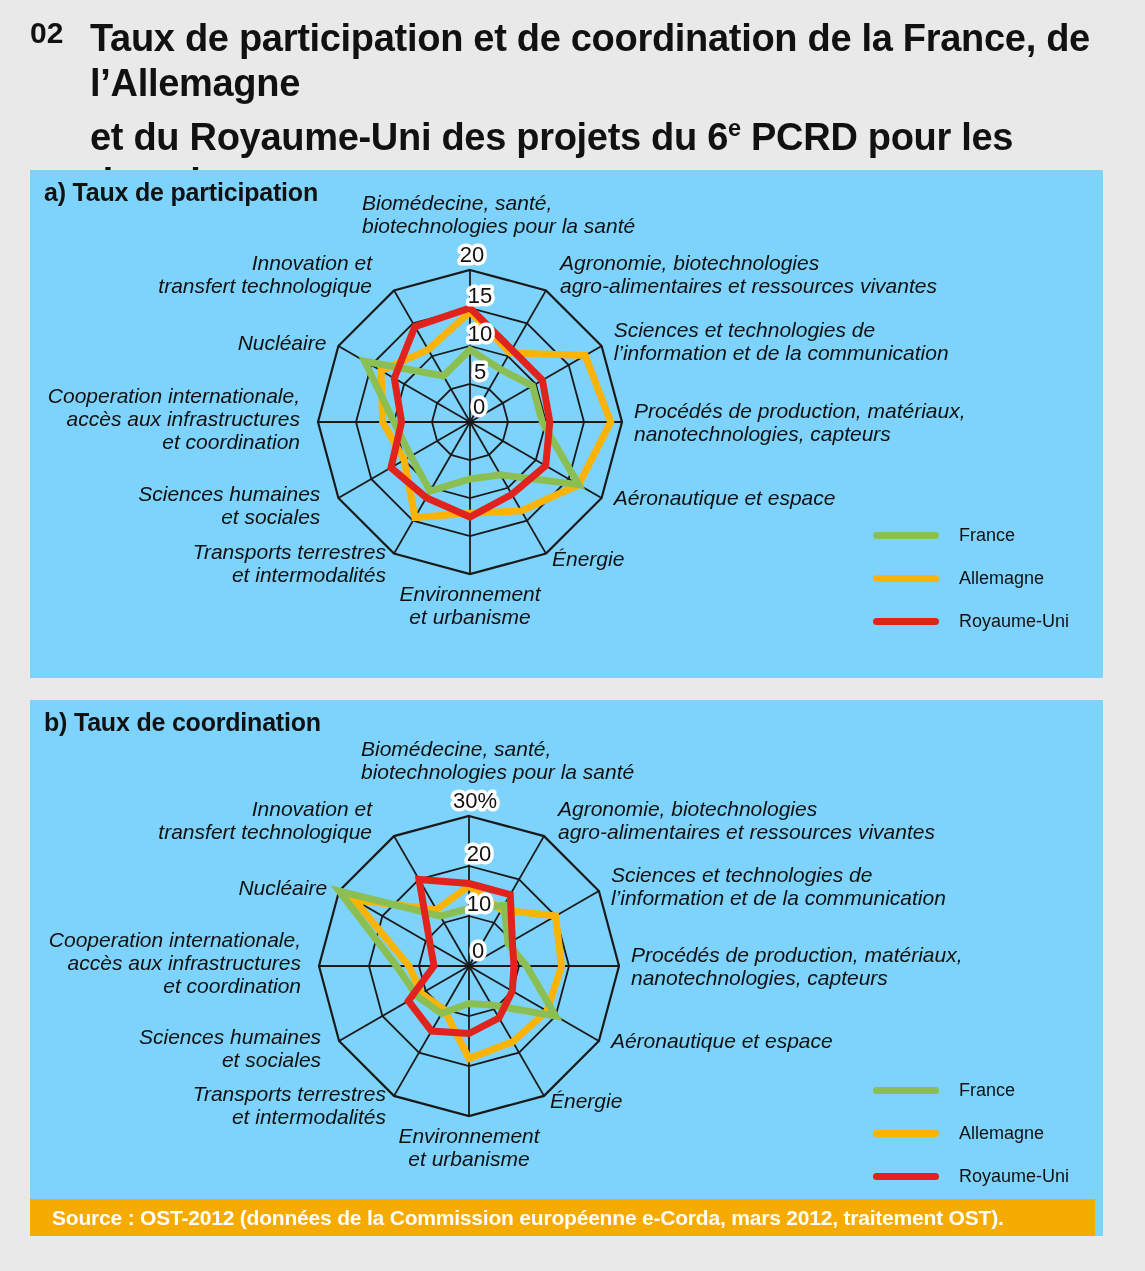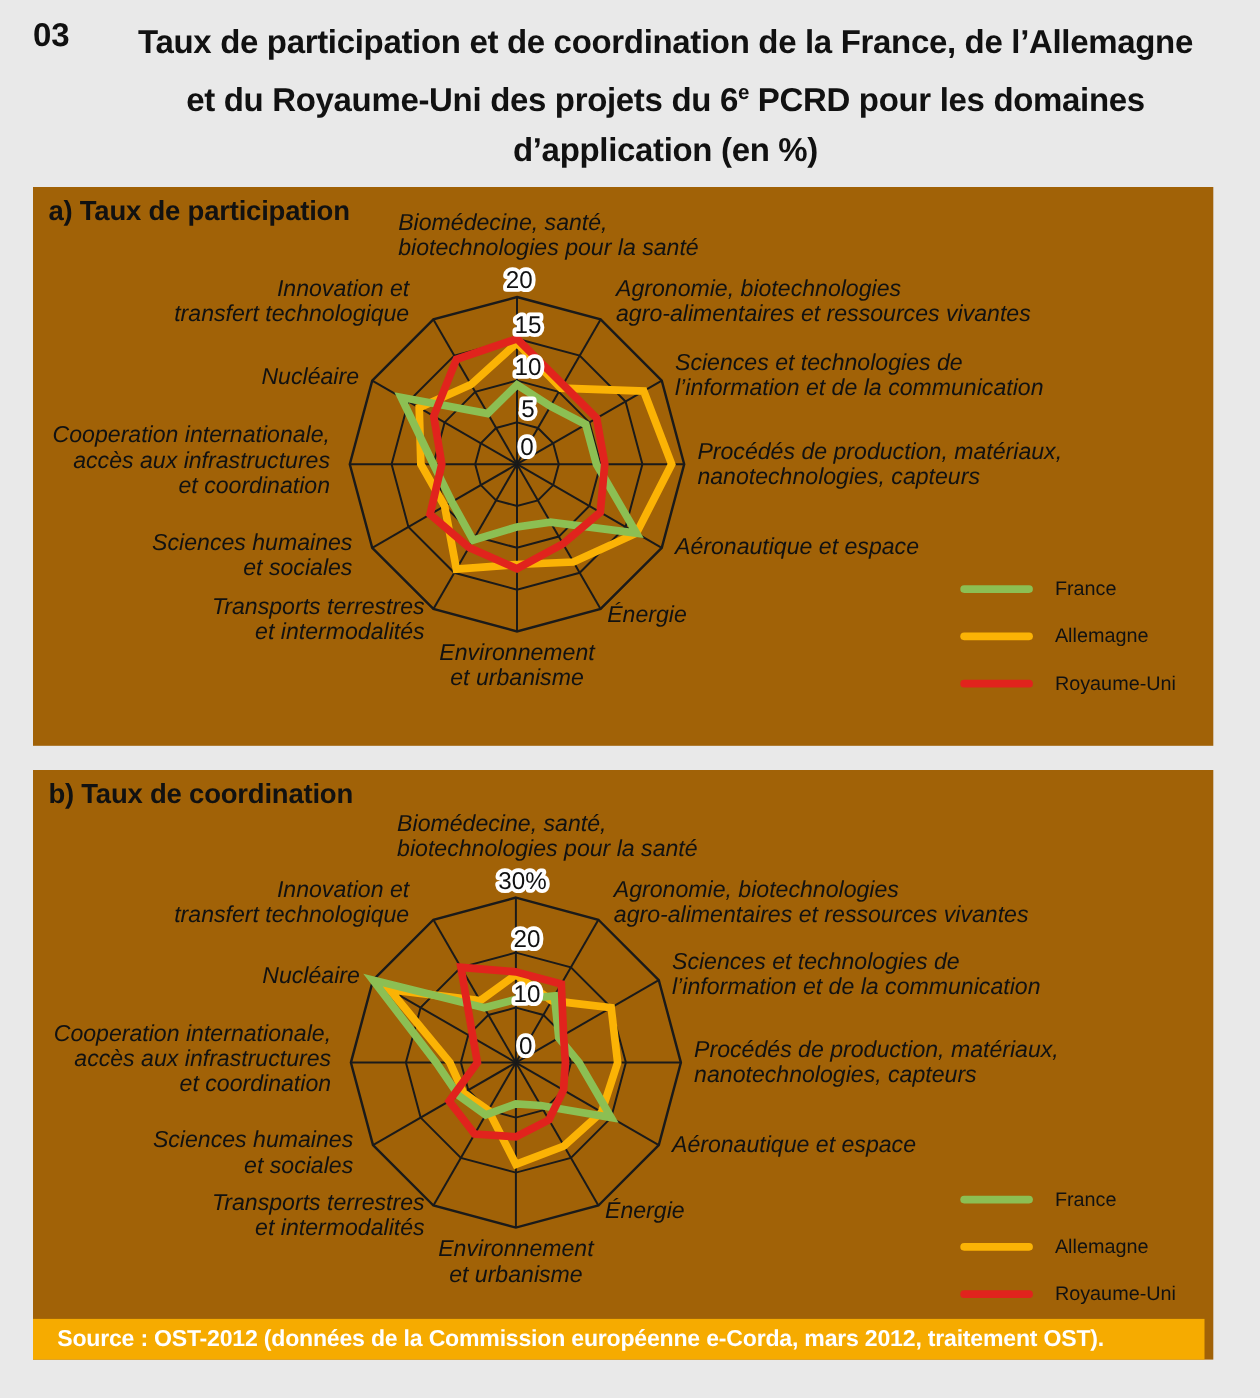--- a/index.html
+++ b/index.html
@@ -4,23 +4,23 @@
 <style>
   html,body{margin:0;padding:0;}
   body{
     width:1145px;height:1271px;position:relative;
     background:#e9e9e9;
     font-family:"Liberation Sans","DejaVu Sans",sans-serif;
     color:#111;overflow:hidden;
   }
   .title-block{position:absolute;left:30px;top:16px;width:1090px;}
   .fig-num{position:absolute;left:0;top:0;font-size:30px;font-weight:bold;}
-  .fig-title{position:absolute;left:60px;top:0;font-size:30px;font-weight:bold;line-height:45px;width:1030px;letter-spacing:-0.3px;text-align:center;}
+  .fig-title{position:absolute;left:60px;top:0;font-size:38px;font-weight:bold;line-height:45px;width:1030px;letter-spacing:-0.3px;}
   .fig-title sup{font-size:0.62em;vertical-align:super;}
-  .panel{position:absolute;left:30px;width:1073px;background:#a16207;}
+  .panel{position:absolute;left:30px;width:1073px;background:#7dd3fc;}
   #panel-a{top:170px;height:508px;}
   #panel-b{top:700px;height:536px;}
   .panel-header{position:absolute;left:14px;top:8px;font-size:25px;font-weight:bold;letter-spacing:-0.2px;z-index:3;}
   .chart-svg{position:absolute;left:0;top:0;z-index:1;}
   .axis-label{position:absolute;font-size:21px;line-height:23px;z-index:2;white-space:nowrap;font-style:italic;}
   .legend{position:absolute;left:843px;z-index:3;}
   #panel-a .legend{top:350px;}
   #panel-b .legend{top:375px;}
   .legend-row{display:flex;align-items:center;margin-bottom:13px;height:30px;}
   .legend-swatch{width:66px;height:7px;border-radius:4px;margin-right:20px;flex:0 0 auto;}
@@ -29,21 +29,21 @@
     position:absolute;left:0;right:8px;bottom:0;height:37px;z-index:3;
     display:flex;align-items:center;
   }
   .source-text{font-size:21px;font-weight:bold;color:#ffffff;padding-left:22px;letter-spacing:-0.2px;}
   .tick-text{font-size:22px;fill:#111;paint-order:stroke;stroke:#ffffff;stroke-width:7px;stroke-linejoin:round;}
 </style>
 </head>
 <body style="background: rgb(233, 233, 233);">
 
 <div class="title-block">
-  <div class="fig-num">03</div>
+  <div class="fig-num">02</div>
   <div class="fig-title">
     <span>Taux de participation et de coordination de la France, de l’Allemagne</span><br>
     <span>et du Royaume-Uni des projets du 6</span><sup>e</sup><span> PCRD pour les domaines</span><br>
     <span>d’application (en %)</span>
   </div>
 </div>
 
 <div class="panel" id="panel-a">
   <div class="panel-header">a) Taux de participation</div>
   <svg class="chart-svg" id="svg-a" width="1073" height="508">

